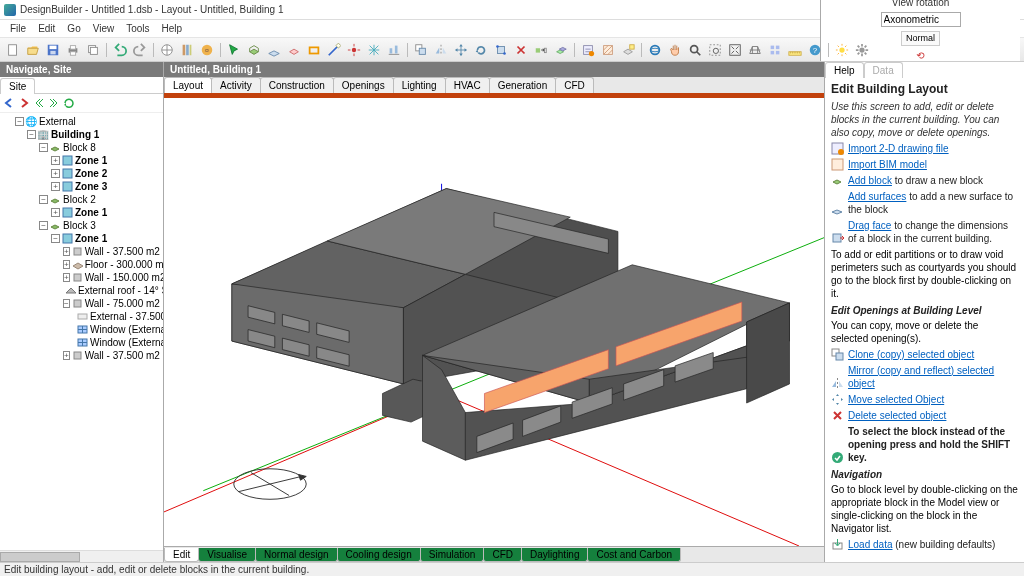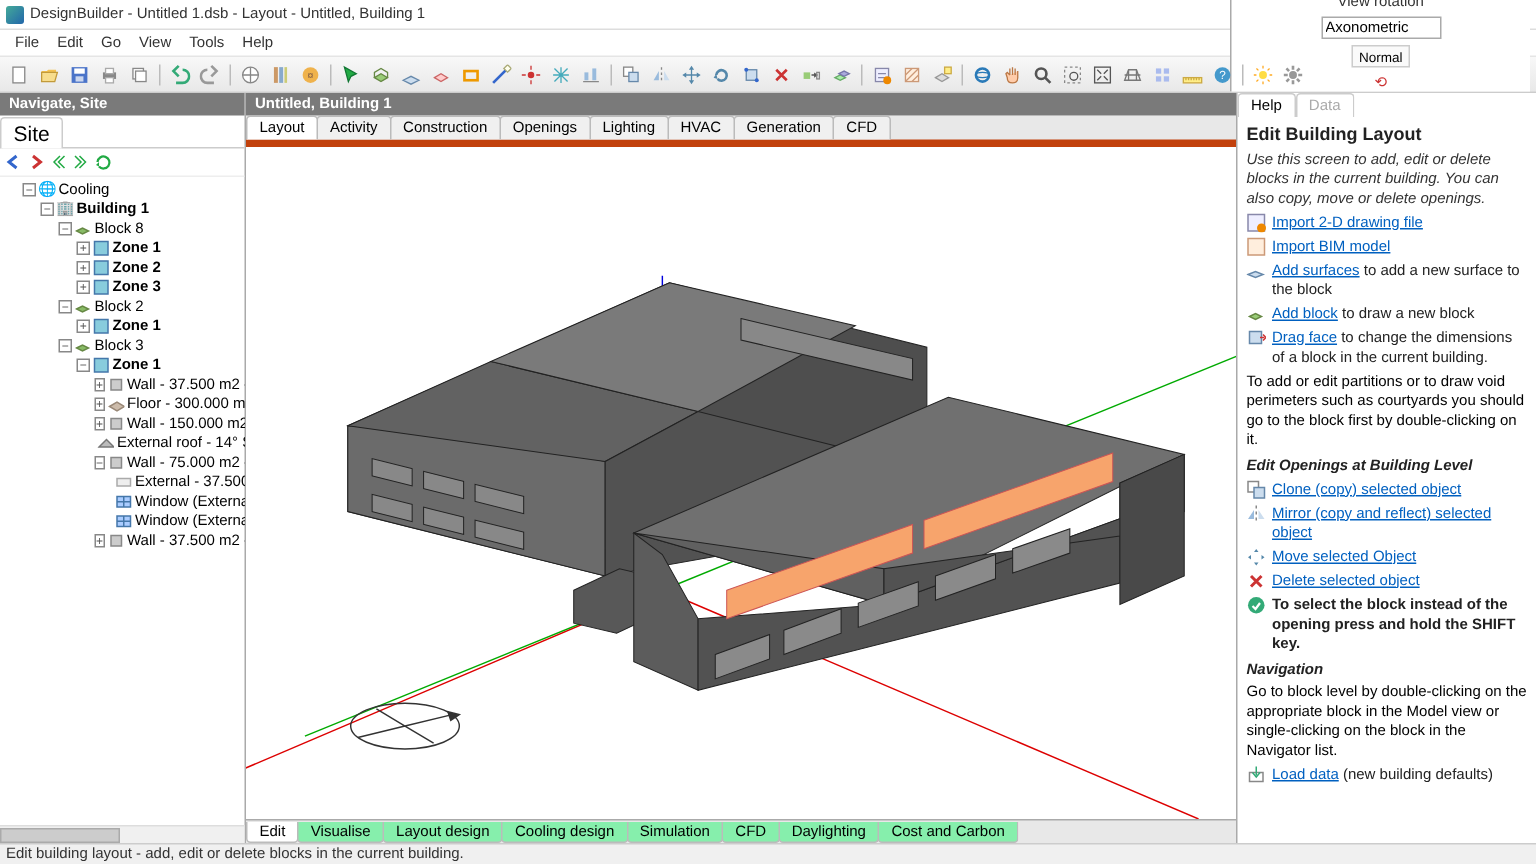--- a/index.html
+++ b/index.html
@@ -14,52 +14,52 @@
   .rot-select { font-size: 10px; height: 15px; border: 1px solid #aaa; background: #fff; padding: 0 2px; width: 80px; }
   .rot-btn { font-size: 9px; padding: 0 4px; border: 1px solid #ccc; background: #fafafa; height: 15px; }
   .toolbar { height: 24px; background: linear-gradient(#f8f8f8,#e8e8e8); border-bottom: 1px solid #ccc; display: flex; align-items: center; padding: 0 4px; gap: 2px; }
   .tb { width: 18px; height: 18px; border-radius: 2px; display: flex; align-items: center; justify-content: center; cursor: pointer; }
   .tb svg { width: 14px; height: 14px; }
   .tb.sep { width: 5px; cursor: default; }
   .tb.sep::before { content: ""; width: 1px; height: 14px; background: #bbb; display: block; margin: 0 auto; }
   .body { display: flex; height: calc(576px - 20px - 18px - 24px - 14px); }
   .panel-header { background: #7a7a7a; color: #fff; font-size: 10px; font-weight: bold; padding: 2px 6px; }
   .left { width: 164px; border-right: 1px solid #aaa; background: #fff; display: flex; flex-direction: column; }
-  .left-tabs { display: flex; font-size: 14px; border-bottom: 1px solid #ccc; }
+  .left-tabs { display: flex; font-size: 10px; border-bottom: 1px solid #ccc; }
   .left-tab { padding: 2px 8px; border: 1px solid #ccc; border-bottom: none; background: #fff; border-top-left-radius: 3px; border-top-right-radius: 3px; margin-right: -1px; position: relative; top: 1px; }
   .left-tb { display: flex; gap: 1px; padding: 2px; border-bottom: 1px solid #eee; }
   .ntb { width: 14px; height: 14px; display: flex; align-items: center; justify-content: center; font-size: 10px; color: #555; cursor: pointer; }
   .ntb svg { width: 12px; height: 12px; }
   .tree { flex: 1; overflow: auto; font-size: 10px; padding: 2px 2px 2px 2px; }
   .tree ul { list-style: none; padding-left: 12px; }
   .tree li { white-space: nowrap; padding: 0; line-height: 13px; }
   .tree .row { display: flex; align-items: center; gap: 2px; cursor: pointer; padding: 0 1px; }
   .tree .tgl { width: 9px; height: 9px; border: 1px solid #888; font-size: 8px; line-height: 7px; text-align: center; color: #555; background: #fff; }
   .tree .tgl.blank { border: none; background: transparent; }
   .tree .ico { width: 11px; height: 11px; display: inline-flex; align-items: center; justify-content: center; }
   .tree .bold { font-weight: bold; }
   .center { flex: 1; display: flex; flex-direction: column; background: #999; }
   .center-tabs { display: flex; background: #e8e8e8; font-size: 10px; border-bottom: 5px solid #c2410c; }
   .ctab { padding: 2px 8px; border: 1px solid #bbb; border-bottom: none; background: #f0f0f0; border-top-left-radius: 3px; border-top-right-radius: 3px; margin-right: -1px; cursor: pointer; }
   .ctab.active { background: #fff; font-weight: normal; }
   .viewport { flex: 1; background: #fff; position: relative; overflow: hidden; }
   .viewport svg { position: absolute; inset: 0; }
   .bottom-tabs { display: flex; background: #e8e8e8; font-size: 10px; border-top: 1px solid #aaa; padding-top: 1px; }
-  .btab { padding: 1px 8px; border: 1px solid #bbb; border-top: none; background: #86efac; border-bottom-left-radius: 3px; border-bottom-right-radius: 3px; margin-right: -1px; cursor: pointer; }
+  .btab { padding: 1px 8px; border: 1px solid #bbb; border-top: none; background: #15803d; border-bottom-left-radius: 3px; border-bottom-right-radius: 3px; margin-right: -1px; cursor: pointer; }
   .btab.active { background: #fff; }
   .right { width: 200px; border-left: 1px solid #aaa; background: #fff; display: flex; flex-direction: column; }
   .right-tabs { display: flex; font-size: 10px; }
   .rtab { padding: 2px 8px; border: 1px solid #ccc; border-bottom: none; background: #fff; border-top-left-radius: 3px; border-top-right-radius: 3px; }
   .rtab.dis { color: #aaa; }
   .help-body { flex: 1; overflow: auto; font-size: 10px; color: #222; padding: 4px 6px; line-height: 1.3; }
   .help-body h4 { font-size: 12px; font-weight: bold; margin-bottom: 2px; }
   .help-body p { margin: 2px 0; font-style: italic; color: #333; }
   .help-body p.plain { font-style: normal; color: #000; }
   .help-body a { color: #0060c0; text-decoration: underline; cursor: pointer; }
-  .help-row { display: flex; align-items: flex-start; gap: 4px; margin: 3px 0; font-style: normal; }
+  .help-row { display: flex; align-items: flex-end; gap: 4px; margin: 3px 0; font-style: normal; }
   .hico { width: 13px; height: 13px; flex-shrink: 0; display: flex; align-items: center; justify-content: center; }
   .h5 { font-weight: bold; font-style: italic; margin-top: 4px; }
   .status-bar { height: 14px; background: #f0f0f0; border-top: 1px solid #ccc; font-size: 10px; color: #333; padding: 0 4px; display: flex; align-items: center; }
   .scroll-bottom { height: 12px; background: #f0f0f0; border-top: 1px solid #ddd; position: relative; }
   .scroll-bottom .thumb { position: absolute; left: 0; width: 80px; height: 10px; top: 1px; background: #ccc; border: 1px solid #aaa; }
 </style>
 </head>
 <body>
 
 <div class="title-bar">
@@ -385,21 +385,21 @@
             <path d="M1 8l2 1V6z" fill="#2a4"></path>
           </svg>
         </span>
     </div>
     <div class="tree">
       <ul>
         <li>
             <div class="row">
               <span class="tgl">−</span>
               <span class="ico">🌐</span>
-              <span>Cooling</span>
+              <span>External</span>
             </div>
           <ul>
             <li>
                 <div class="row">
                   <span class="tgl">−</span>
                   <span class="ico">🏢</span>
                   <span class="bold">Building 1</span>
                 </div>
               <ul>
                 <li>
@@ -677,21 +677,21 @@
         <g stroke="#333" fill="none" stroke-width="1">
           <ellipse cx="95" cy="405" rx="38" ry="16"></ellipse>
           <path d="M95 405 L128 397 M95 405 L62 413 M95 405 L115 417 M95 405 L75 393"></path>
           <polygon points="125,395 133,397 127,401" fill="#333"></polygon>
         </g>
       </svg>
     </div>
     <div class="bottom-tabs">
       <div class="btab active">Edit</div>
       <div class="btab">Visualise</div>
-      <div class="btab">Layout design</div>
+      <div class="btab">Normal design</div>
       <div class="btab">Cooling design</div>
       <div class="btab">Simulation</div>
       <div class="btab">CFD</div>
       <div class="btab">Daylighting</div>
       <div class="btab">Cost and Carbon</div>
     </div>
   </div>
 
   <div class="right">
     <div class="right-tabs">
@@ -714,45 +714,46 @@
           <span class="hico">
             <svg width="13" height="13">
               <rect x="1" y="1" width="11" height="11" fill="#fed" stroke="#c97"></rect>
             </svg>
           </span>
           <span><a>Import BIM model</a></span>
         </div>
       <div class="help-row">
           <span class="hico">
             <svg width="13" height="13">
+              <path d="M2 8l4-2 4 2-4 2z" fill="#9c7" stroke="#684"></path>
+            </svg>
+          </span>
+          <span><a>Add block</a><span> to draw a new block</span></span>
+        </div>
+      <div class="help-row">
+          <span class="hico">
+            <svg width="13" height="13">
               <path d="M1 9l5-2 5 2-5 2z" fill="#cde" stroke="#68a"></path>
             </svg>
           </span>
           <span><a>Add surfaces</a><span> to add a new surface to the block</span></span>
-        </div>
-      <div class="help-row">
-          <span class="hico">
-            <svg width="13" height="13">
-              <path d="M2 8l4-2 4 2-4 2z" fill="#9c7" stroke="#684"></path>
-            </svg>
-          </span>
-          <span><a>Add block</a><span> to draw a new block</span></span>
         </div>
       <div class="help-row">
           <span class="hico">
             <svg width="13" height="13">
               <rect x="2" y="2" width="8" height="8" fill="#cde" stroke="#68a"></rect>
               <path d="M9 6h3" stroke="#c33"></path>
               <path d="M11 4l2 2-2 2" fill="none" stroke="#c33"></path>
             </svg>
           </span>
           <span><a>Drag face</a><span> to change the dimensions of a block in the current building.</span></span>
         </div>
       <p class="plain">To add or edit partitions or to draw void perimeters such as courtyards you should go to the block first by double-clicking on it.</p>
       <div class="h5">Edit Openings at Building Level</div>
+      <p class="plain">You can copy, move or delete the selected opening(s).</p>
       <div class="help-row">
           <span class="hico">
             <svg width="13" height="13">
               <rect x="1" y="1" width="7" height="7" fill="#fff" stroke="#888"></rect>
               <rect x="5" y="5" width="7" height="7" fill="#cde" stroke="#68a"></rect>
             </svg>
           </span>
           <a>Clone (copy) selected object</a>
         </div>
       <div class="help-row">

